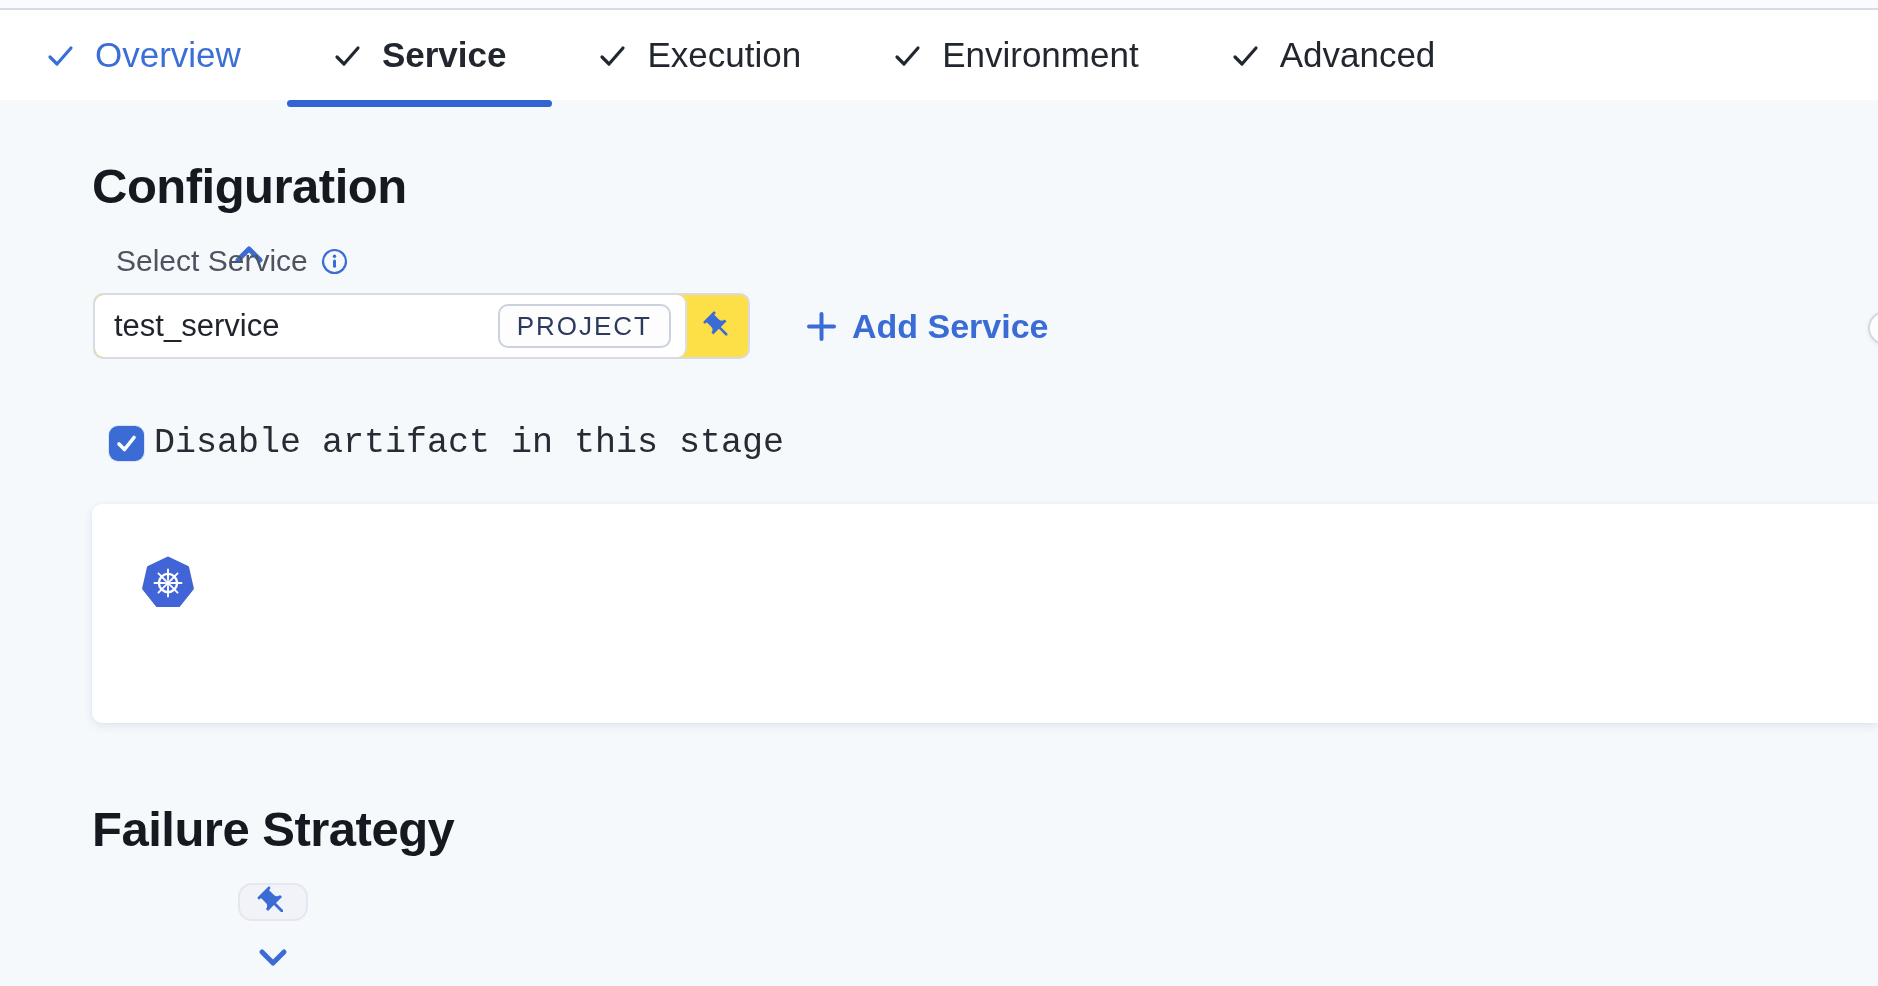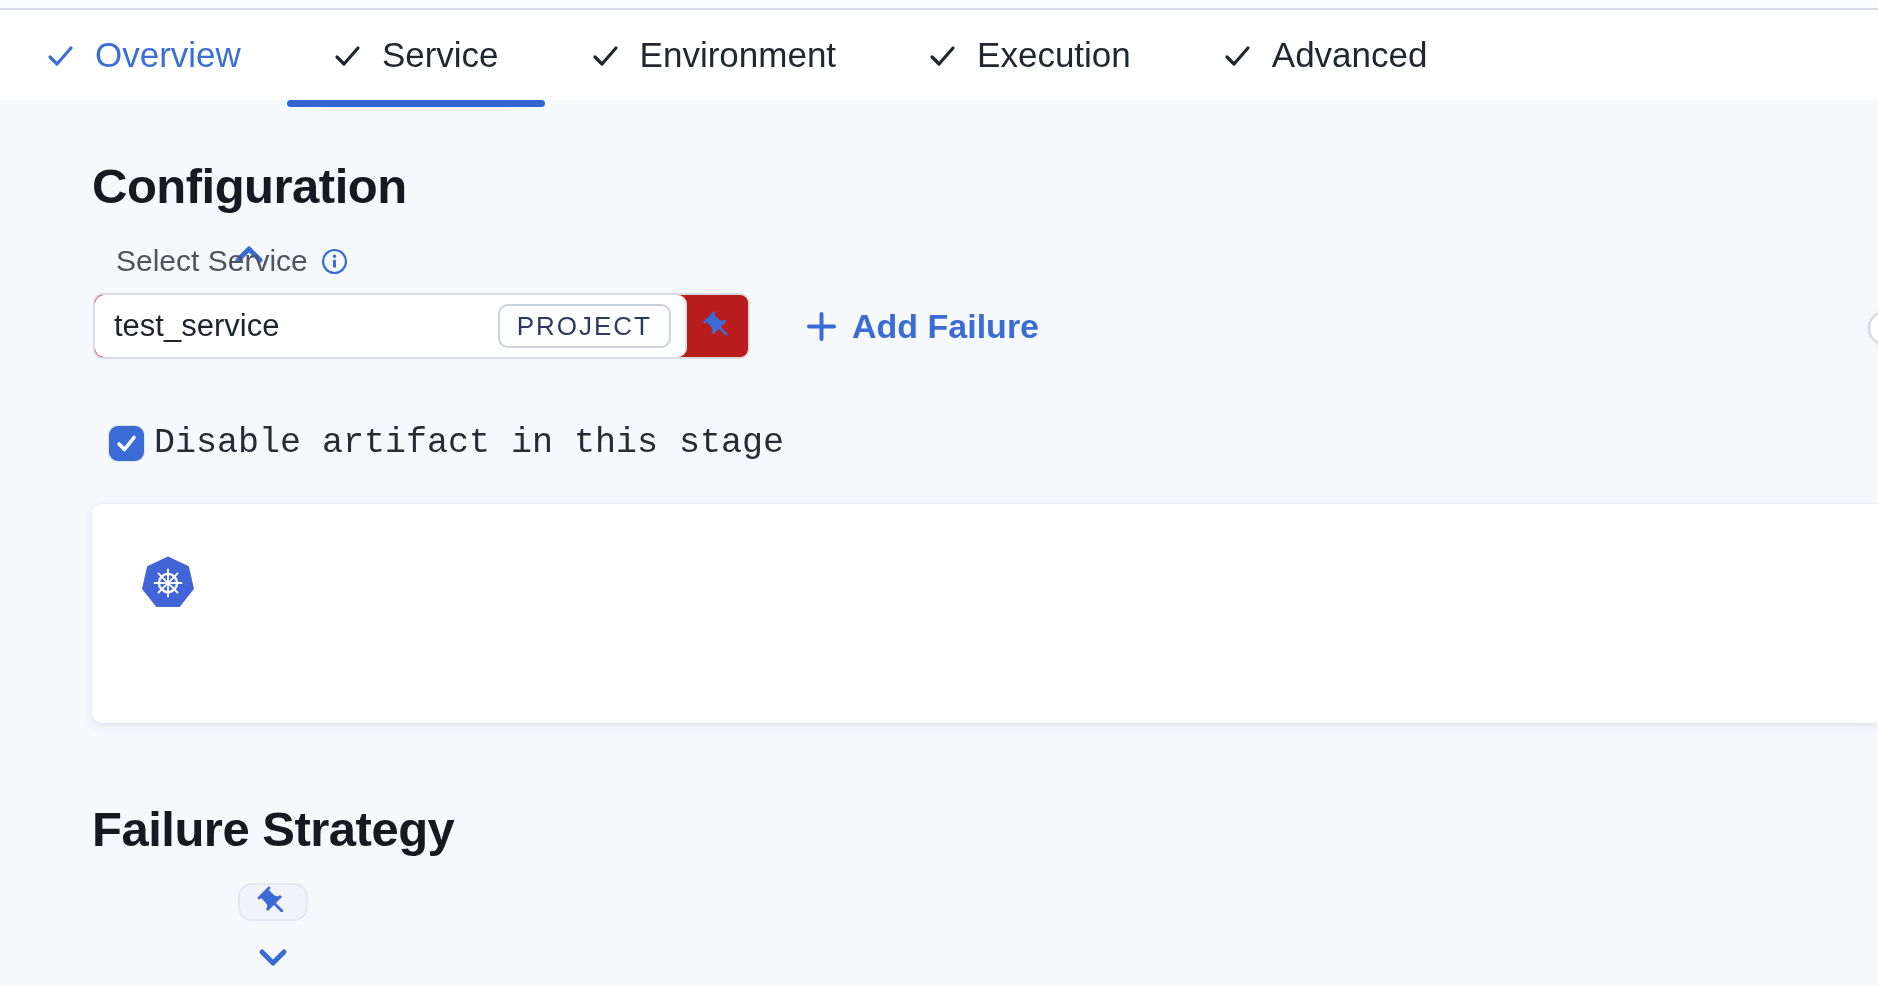--- a/index.html
+++ b/index.html
@@ -19,21 +19,21 @@
     position:absolute; top:10px; left:0; right:0; height:90px;
     background:#ffffff; display:flex; align-items:center;
   }
   .tab {
     position:relative; height:100%;
     display:flex; align-items:center; gap:20px;
     padding:0 46px; font-size:35px; font-weight:500;
     color:#22272f; cursor:pointer; white-space:nowrap;
   }
   .tab.blue { color:#3b6fd6; }
-  .tab.active { font-weight:400; }
+  .tab.active { font-weight:700; }
   .tab .check-icon { display:flex; }
   .tab-underline {
     position:absolute; left:0; right:0; bottom:-7px; height:7px;
     background:#3265d2; border-radius:5px;
   }
 
   
   .section-heading-row {
     position:absolute; left:92px; display:flex; align-items:center; gap:22px;flex-direction:column;
   }
@@ -45,21 +45,21 @@
 
   .label-row {
     position:absolute; left:92px; top:240px; height:42px;
     display:flex; align-items:center; gap:13px;margin-left:24px;
   }
   .field-label { font-size:30px; font-weight:500; color:#4f5360; }
 
   
   .service-select {
     position:absolute; left:93px; top:293px; width:657px; height:66px;
-    border:2px solid #d8dbe3; border-radius:10px; background:#b91c1c;
+    border:2px solid #d8dbe3; border-radius:10px; background:#fde047;
     display:flex; overflow:hidden; cursor:pointer;
   }
   .service-select .value-part {
     width:592px; background:#ffffff; border-radius:9px; border-right:2px solid #dcdfe6;
     display:flex; align-items:center; padding:0 14px 0 19px;
   }
   .service-select .value-text { font-size:31px; color:#1f232c; }
   .scope-badge {
     margin-left:auto; height:44px; display:flex; align-items:center;
     padding:0 17px; border:2px solid #ccd1de; border-radius:10px;
@@ -130,29 +130,29 @@
     </span>
     <span>Service</span>
     <span class="tab-underline"></span>
   </div>
   <div class="tab">
     <span class="check-icon">
       <svg width="29" height="29" viewBox="0 0 29 29">
           <path d="M4 16 L11 23 L25 7" fill="none" stroke="#22272f" stroke-width="3.2" stroke-linecap="round" stroke-linejoin="round"></path>
         </svg>
     </span>
+    <span>Execution</span>
+  </div>
+  <div class="tab">
+    <span class="check-icon">
+      <svg width="29" height="29" viewBox="0 0 29 29">
+          <path d="M4 16 L11 23 L25 7" fill="none" stroke="#22272f" stroke-width="3.2" stroke-linecap="round" stroke-linejoin="round"></path>
+        </svg>
+    </span>
     <span>Environment</span>
-  </div>
-  <div class="tab">
-    <span class="check-icon">
-      <svg width="29" height="29" viewBox="0 0 29 29">
-          <path d="M4 16 L11 23 L25 7" fill="none" stroke="#22272f" stroke-width="3.2" stroke-linecap="round" stroke-linejoin="round"></path>
-        </svg>
-    </span>
-    <span>Execution</span>
   </div>
   <div class="tab">
     <span class="check-icon">
       <svg width="29" height="29" viewBox="0 0 29 29">
           <path d="M4 16 L11 23 L25 7" fill="none" stroke="#22272f" stroke-width="3.2" stroke-linecap="round" stroke-linejoin="round"></path>
         </svg>
     </span>
     <span>Advanced</span>
   </div>
 </div>
@@ -192,21 +192,21 @@
     </span>
   </div>
 </div>
 
 <div class="add-service">
   <span style="display:flex;">
     <svg width="31" height="31" viewBox="0 0 31 31">
       <path d="M15.5 3 V28 M3 15.5 H28" stroke="#3b6cd6" stroke-width="4" stroke-linecap="round"></path>
     </svg>
   </span>
-  <span class="label">Add Failure</span>
+  <span class="label">Add Service</span>
 </div>
 
 <div class="checkbox-row">
   <span class="checkbox">
     <svg width="23" height="23" viewBox="0 0 23 23">
         <path d="M4 12 L9.5 17.5 L19 5.5" fill="none" stroke="#ffffff" stroke-width="3.6" stroke-linecap="round" stroke-linejoin="round"></path>
       </svg>
   </span>
   <span class="checkbox-label">Disable artifact in this stage</span>
 </div>

